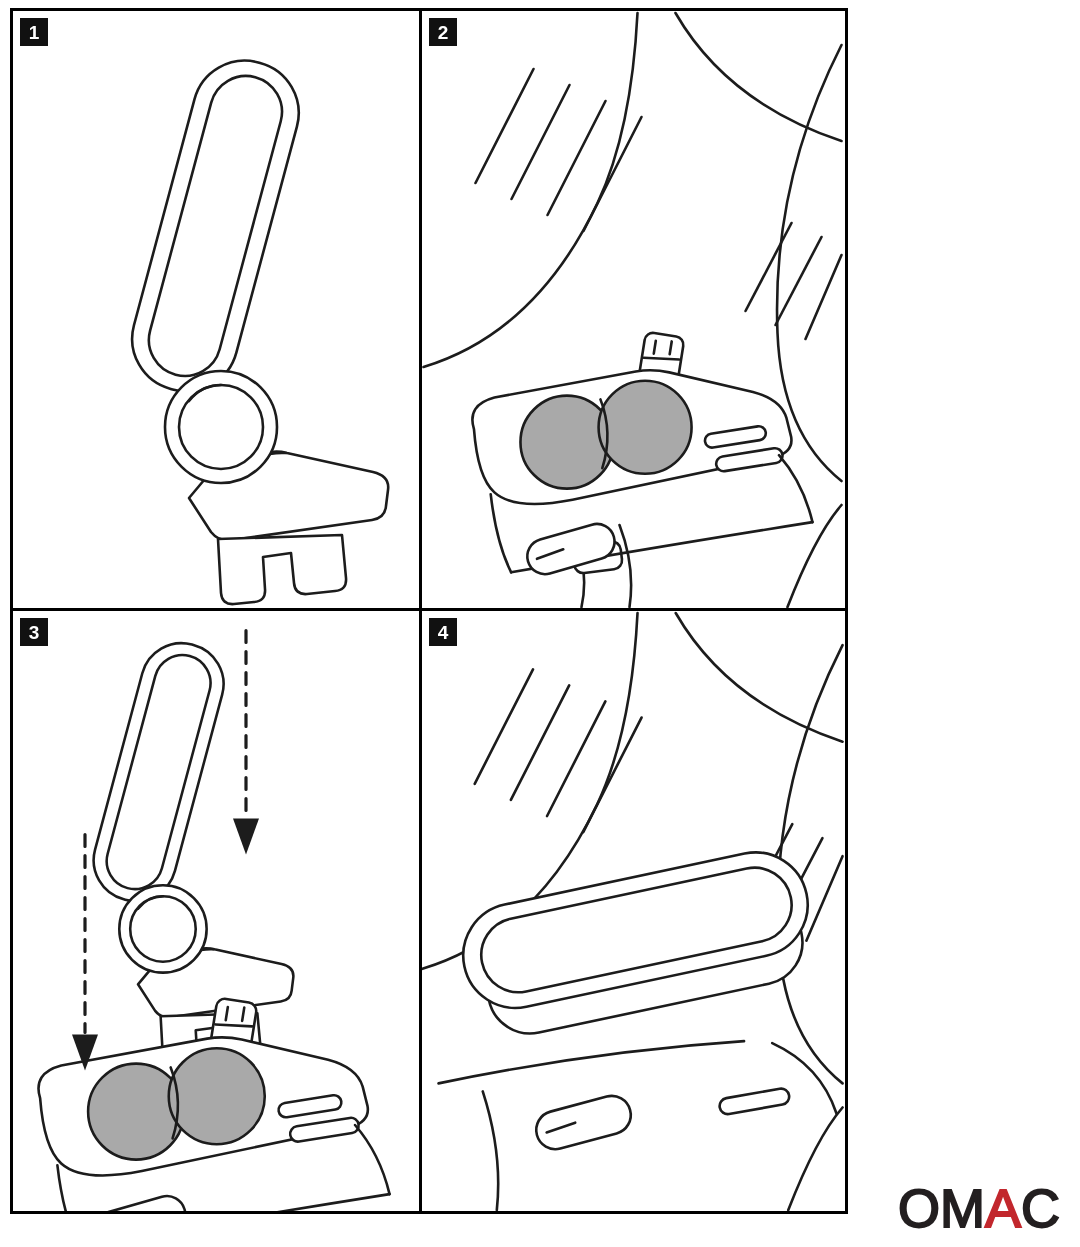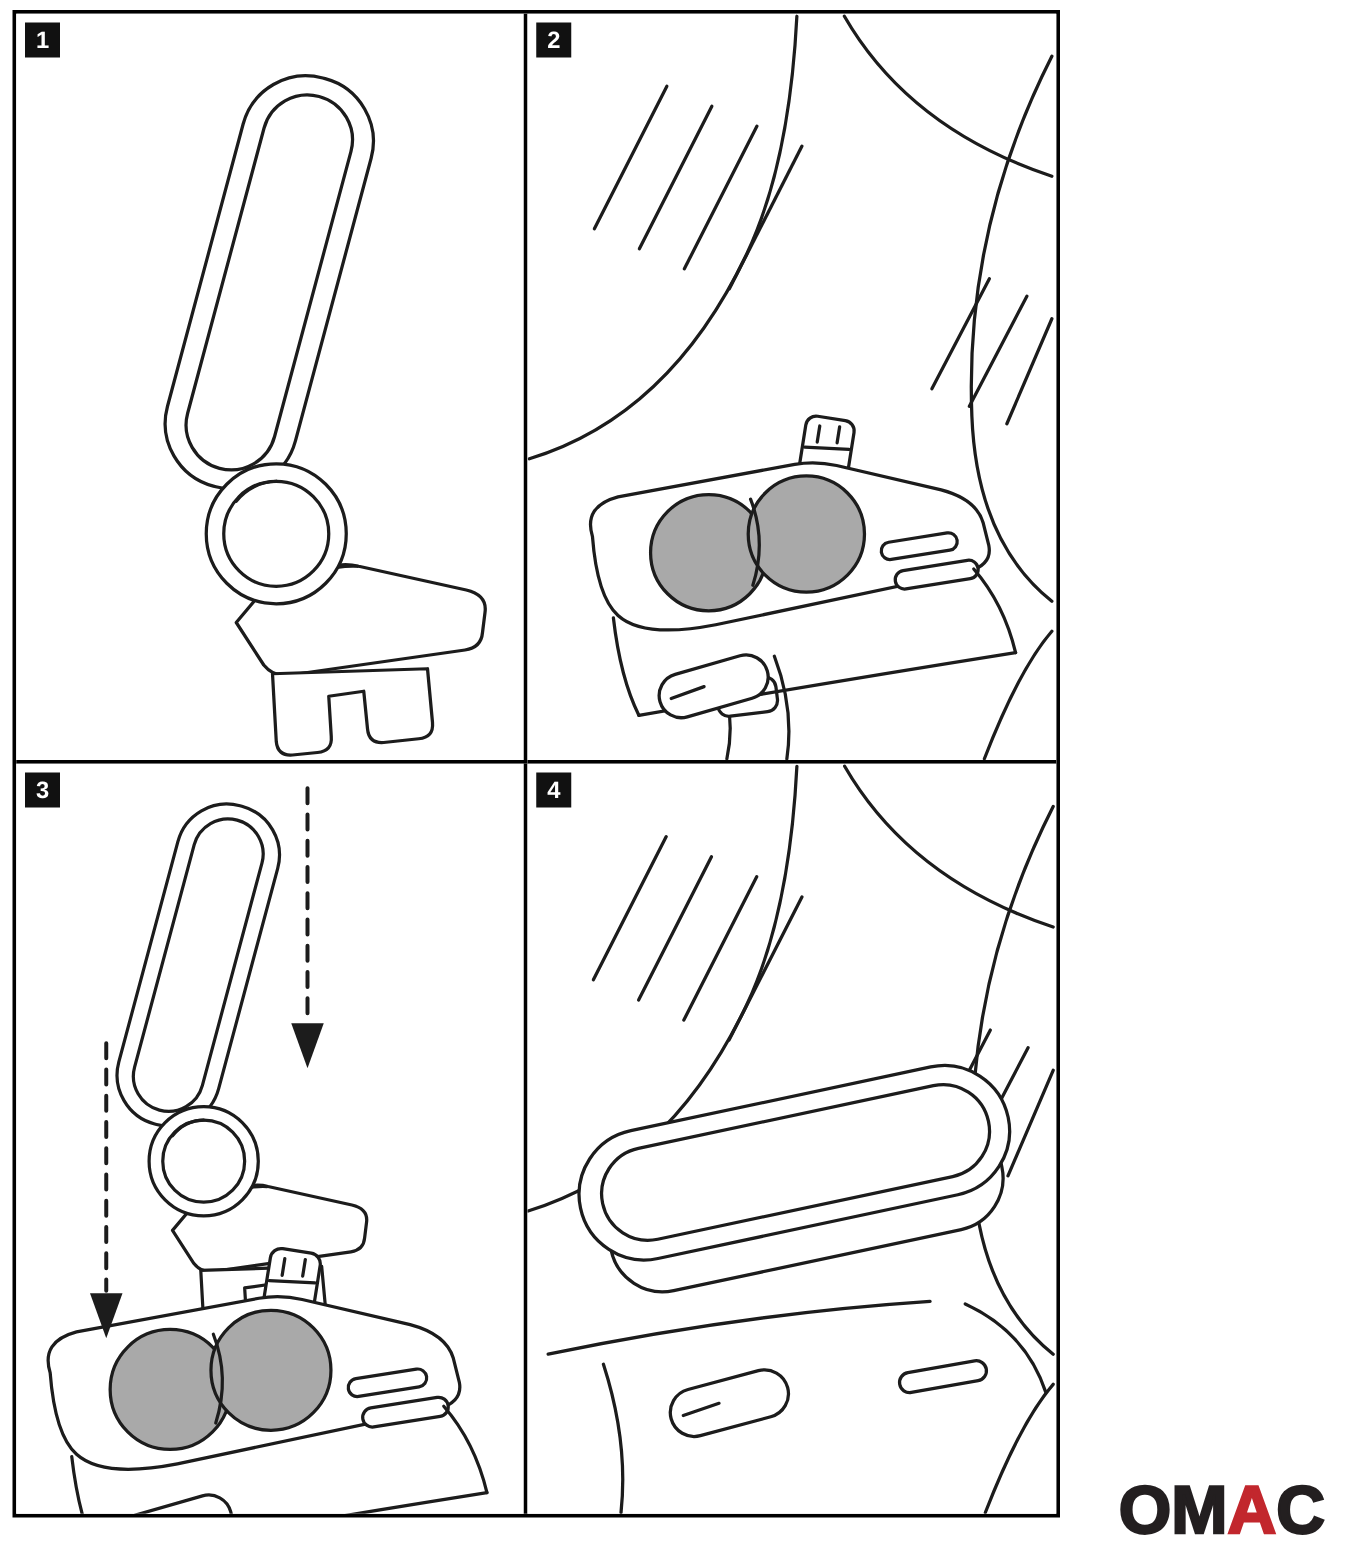--- a/index.html
+++ b/index.html
@@ -38,21 +38,21 @@
   .badge{
     position:absolute;top:7px;left:7px;
     width:28px;height:28px;
     background:var(--badge-bg);color:var(--badge-text);
     font-size:19px;font-weight:bold;
     display:flex;align-items:center;justify-content:center;
     line-height:1;
   }
   .logo{
     position:absolute;right:20px;bottom:8px;
-    font-size:54px;font-weight:bold;letter-spacing:0;
+    font-size:54px;font-weight:normal;letter-spacing:0;
     color:var(--logo-dark);
     -webkit-text-stroke:2px currentColor;
     white-space:nowrap;
   }
   .logo .red{color:var(--logo-red);}
 </style>
 </head>
 <body>
 
 <svg width="0" height="0" style="position:absolute" aria-hidden="true">

